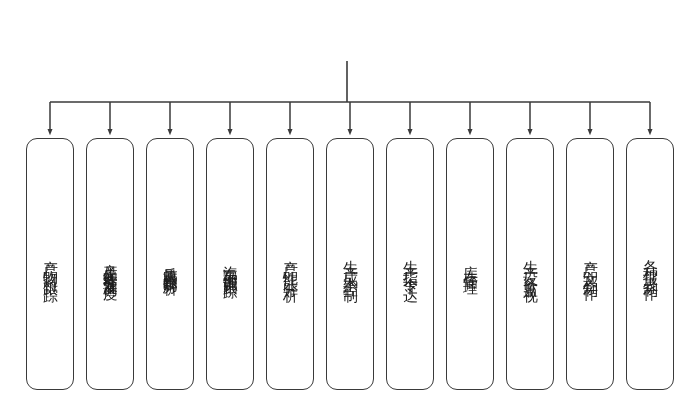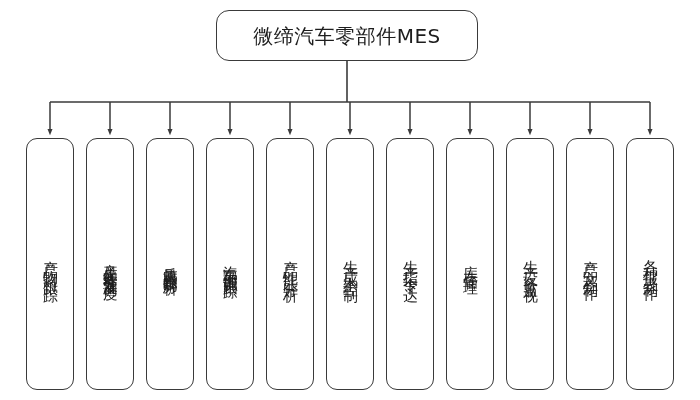--- a/index.html
+++ b/index.html
@@ -93,23 +93,20 @@
       <path d="M290,102 L290,132"></path>
       <path d="M350,102 L350,132"></path>
       <path d="M410,102 L410,132"></path>
       <path d="M470,102 L470,132"></path>
       <path d="M530,102 L530,132"></path>
       <path d="M590,102 L590,132"></path>
       <path d="M650,102 L650,132"></path>
     </g>
   </svg>
 
-  <div class="node root-node">
-    <span class="root-label">微缔汽车零部件MES</span>
-  </div>
 
   <div class="node leaf-node" style="left:26px">
     <span class="leaf-label">产品物料跟踪</span>
   </div>
   <div class="node leaf-node" style="left:86px">
     <span class="leaf-label tight">产品生产任务分派及调度</span>
   </div>
   <div class="node leaf-node" style="left:146px">
     <span class="leaf-label tight">质量跟踪控制分析</span>
   </div>

